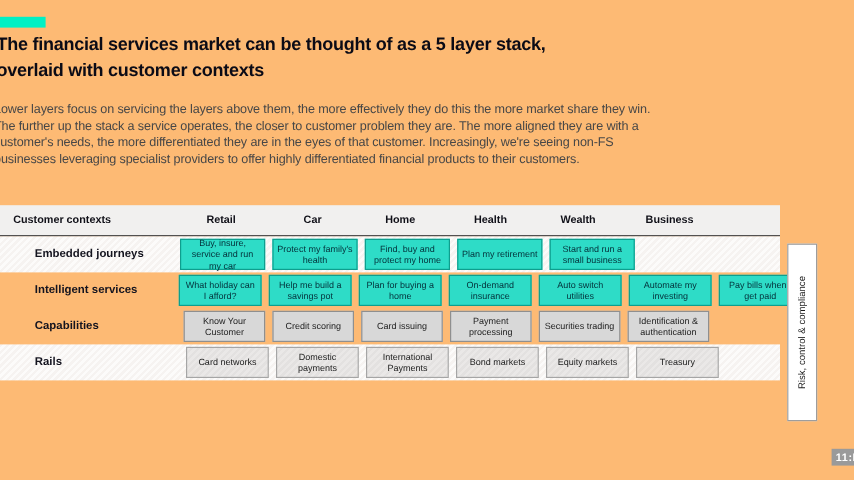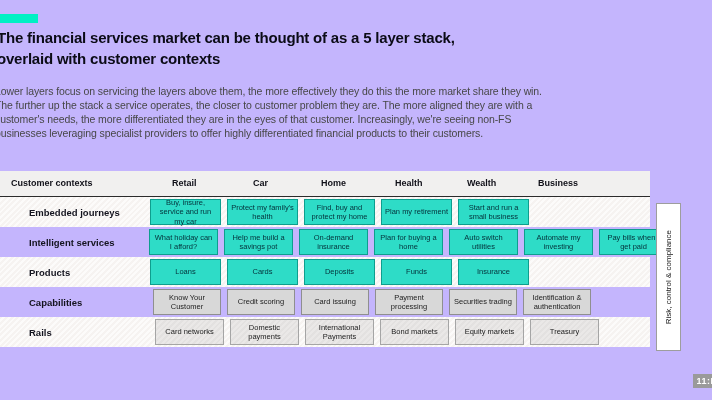--- a/index.html
+++ b/index.html
@@ -1,19 +1,19 @@
 <!DOCTYPE html>
 <html><head>
 <meta charset="utf-8">
 <style>
   * { margin:0; padding:0; box-sizing:border-box; }
   html,body { width:712px; height:400px; }
   body { font-family:"Liberation Sans", sans-serif; background:#ffffff; }
 
-  .slide { position:relative; width:712px; height:400px; background:#c4b5fd; overflow:hidden;text-decoration:underline; }
+  .slide { position:relative; width:712px; height:400px; background:#fdba74; overflow:hidden;text-decoration:underline; }
 
   .accent-bar { position:absolute; left:0; top:14px; width:38px; height:9px; background:#00f0c4; }
 
   .title { position:absolute; left:-3px; top:27px; width:520px;
            font-size:15px; font-weight:bold; color:#0b0b16; line-height:21px;
            letter-spacing:-0.2px; }
 
   .body-text { position:absolute; left:-5px; top:84px; width:548px;
                font-size:10.5px; color:#474747; line-height:14px; letter-spacing:-0.1px; }
 
@@ -89,38 +89,28 @@
           <div class="box teal">Plan my retirement</div>
           <div class="box teal">Start and run a small business</div>
         </div>
     </div>
 
     <div class="band r1">
       <span class="row-label">Intelligent services</span>
       <div class="boxes">
           <div class="box teal">What holiday can I afford?</div>
           <div class="box teal">Help me build a savings pot</div>
+          <div class="box teal">Plan for buying a home</div>
           <div class="box teal">On-demand insurance</div>
-          <div class="box teal">Plan for buying a home</div>
           <div class="box teal">Auto switch utilities</div>
           <div class="box teal">Automate my investing</div>
           <div class="box teal">Pay bills when I get paid</div>
         </div>
     </div>
 
-    <div class="band tex r2">
-      <span class="row-label">Products</span>
-      <div class="boxes">
-          <div class="box teal">Loans</div>
-          <div class="box teal">Cards</div>
-          <div class="box teal">Deposits</div>
-          <div class="box teal">Funds</div>
-          <div class="box teal">Insurance</div>
-        </div>
-    </div>
 
     <div class="band r3">
       <span class="row-label">Capabilities</span>
       <div class="boxes">
           <div class="box gray">Know Your Customer</div>
           <div class="box gray">Credit scoring</div>
           <div class="box gray">Card issuing</div>
           <div class="box gray">Payment processing</div>
           <div class="box gray">Securities trading</div>
           <div class="box gray">Identification &amp; authentication</div>

